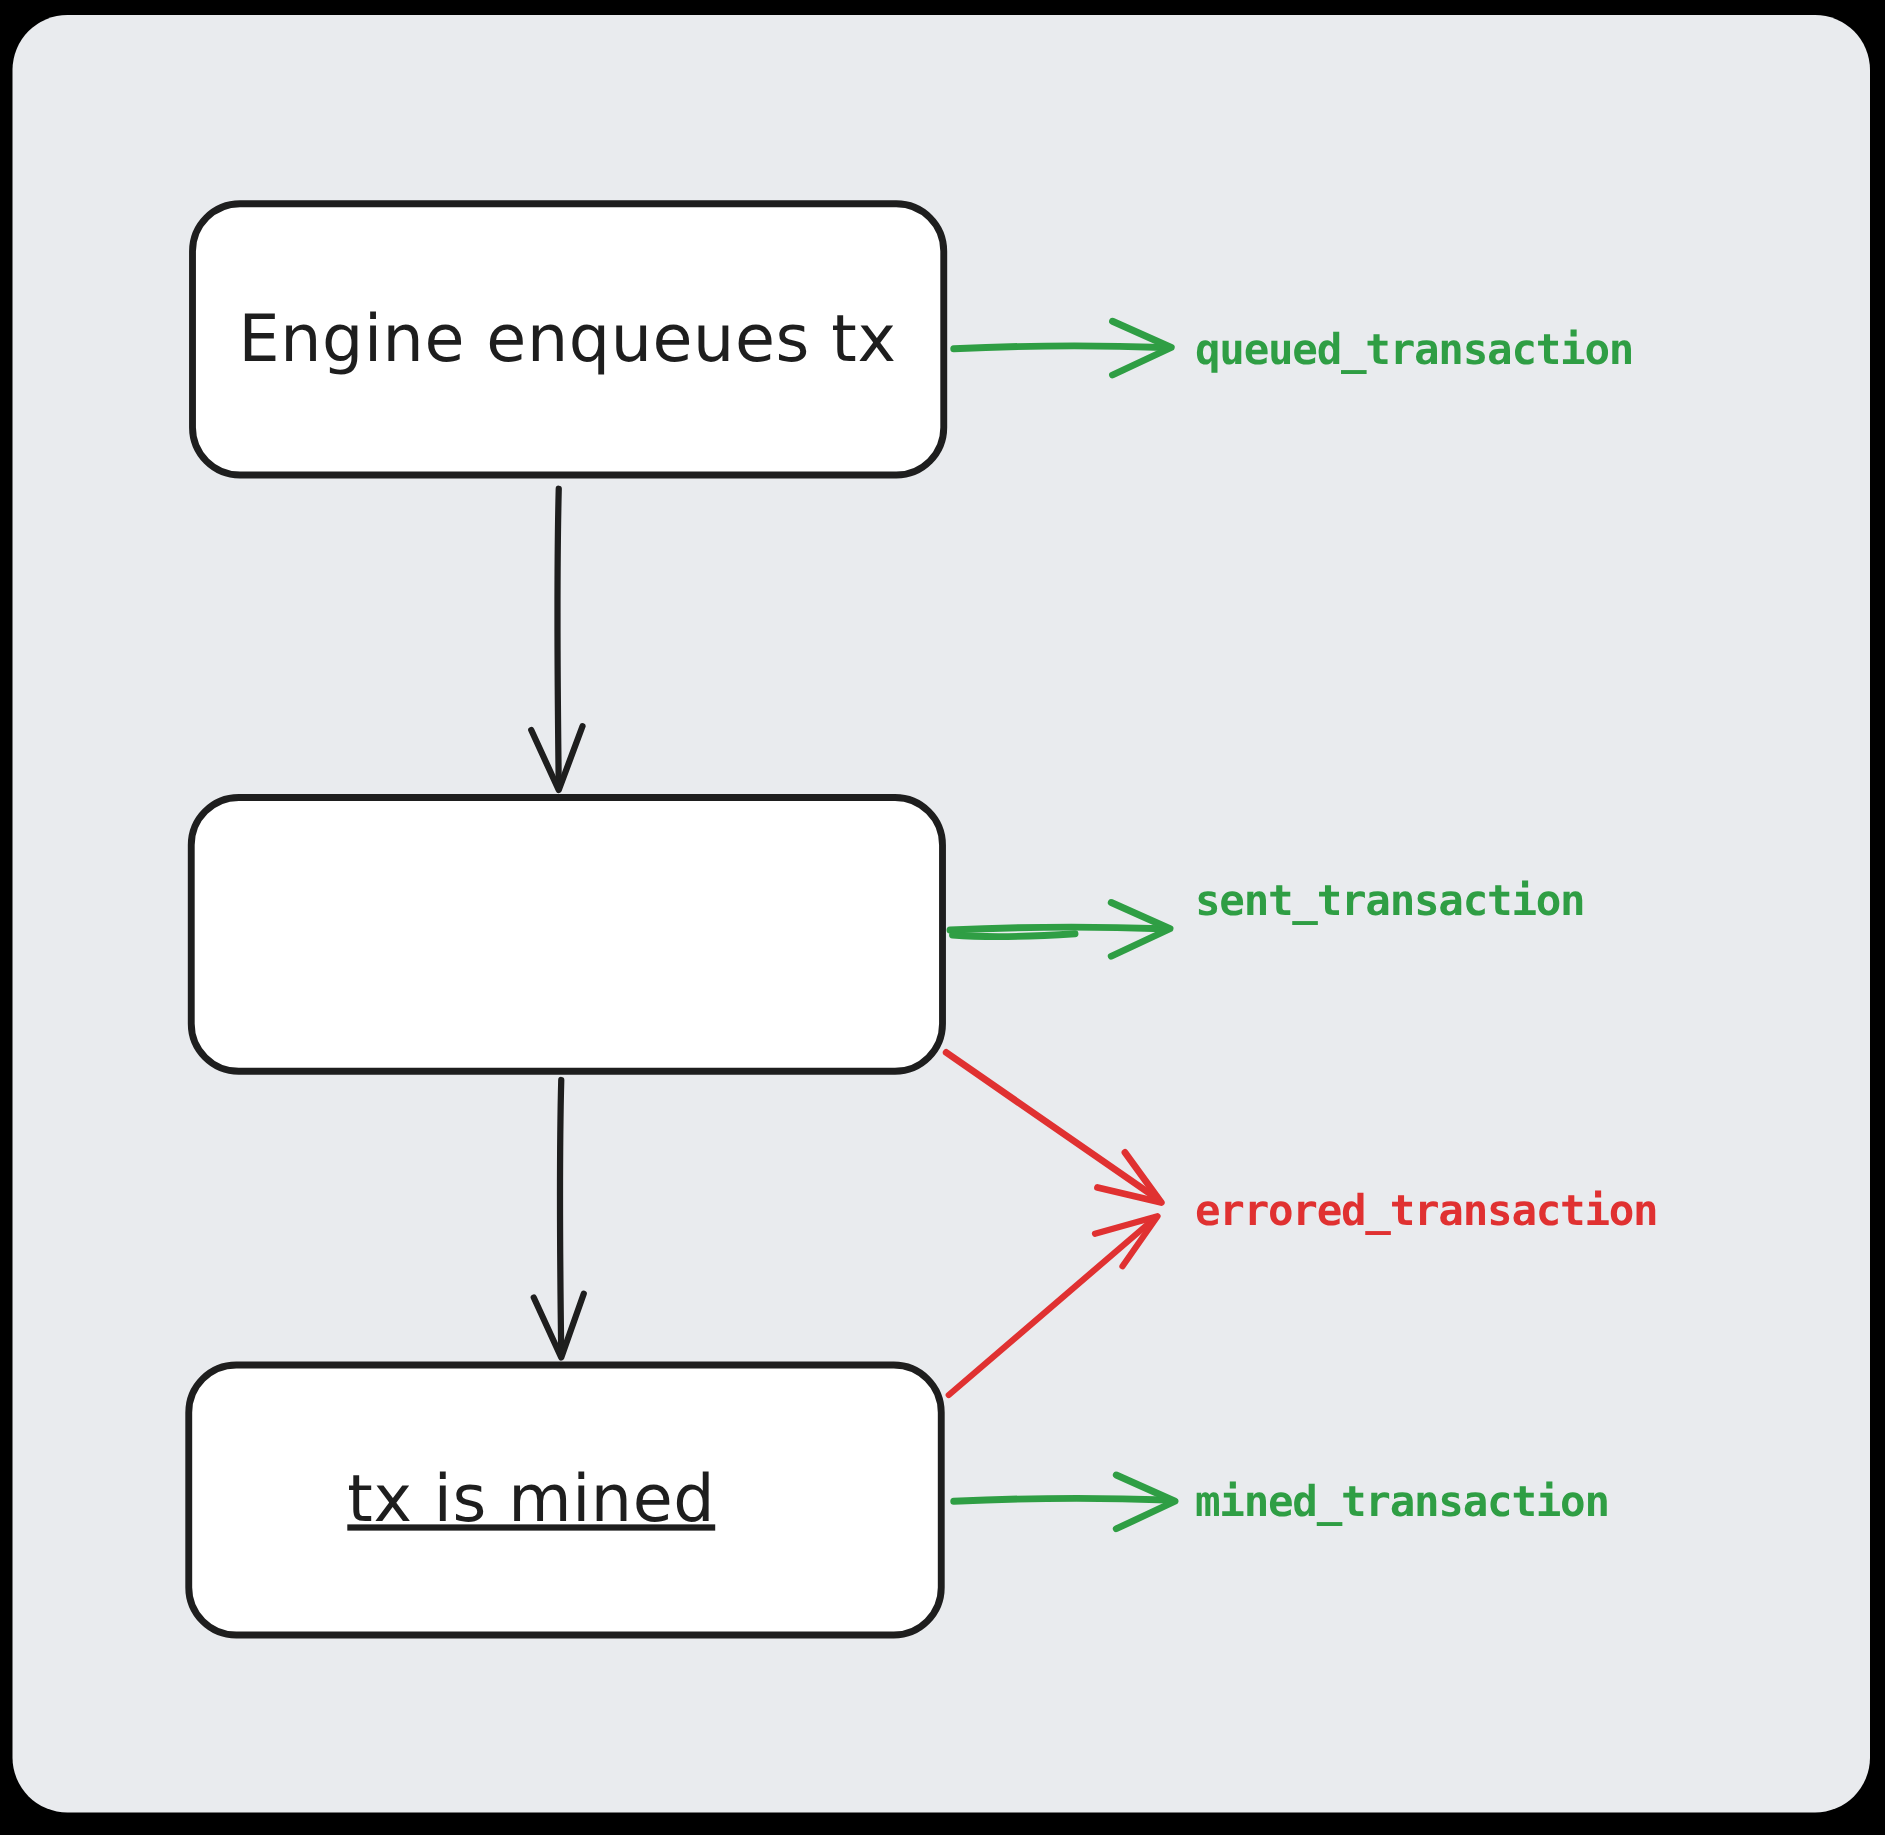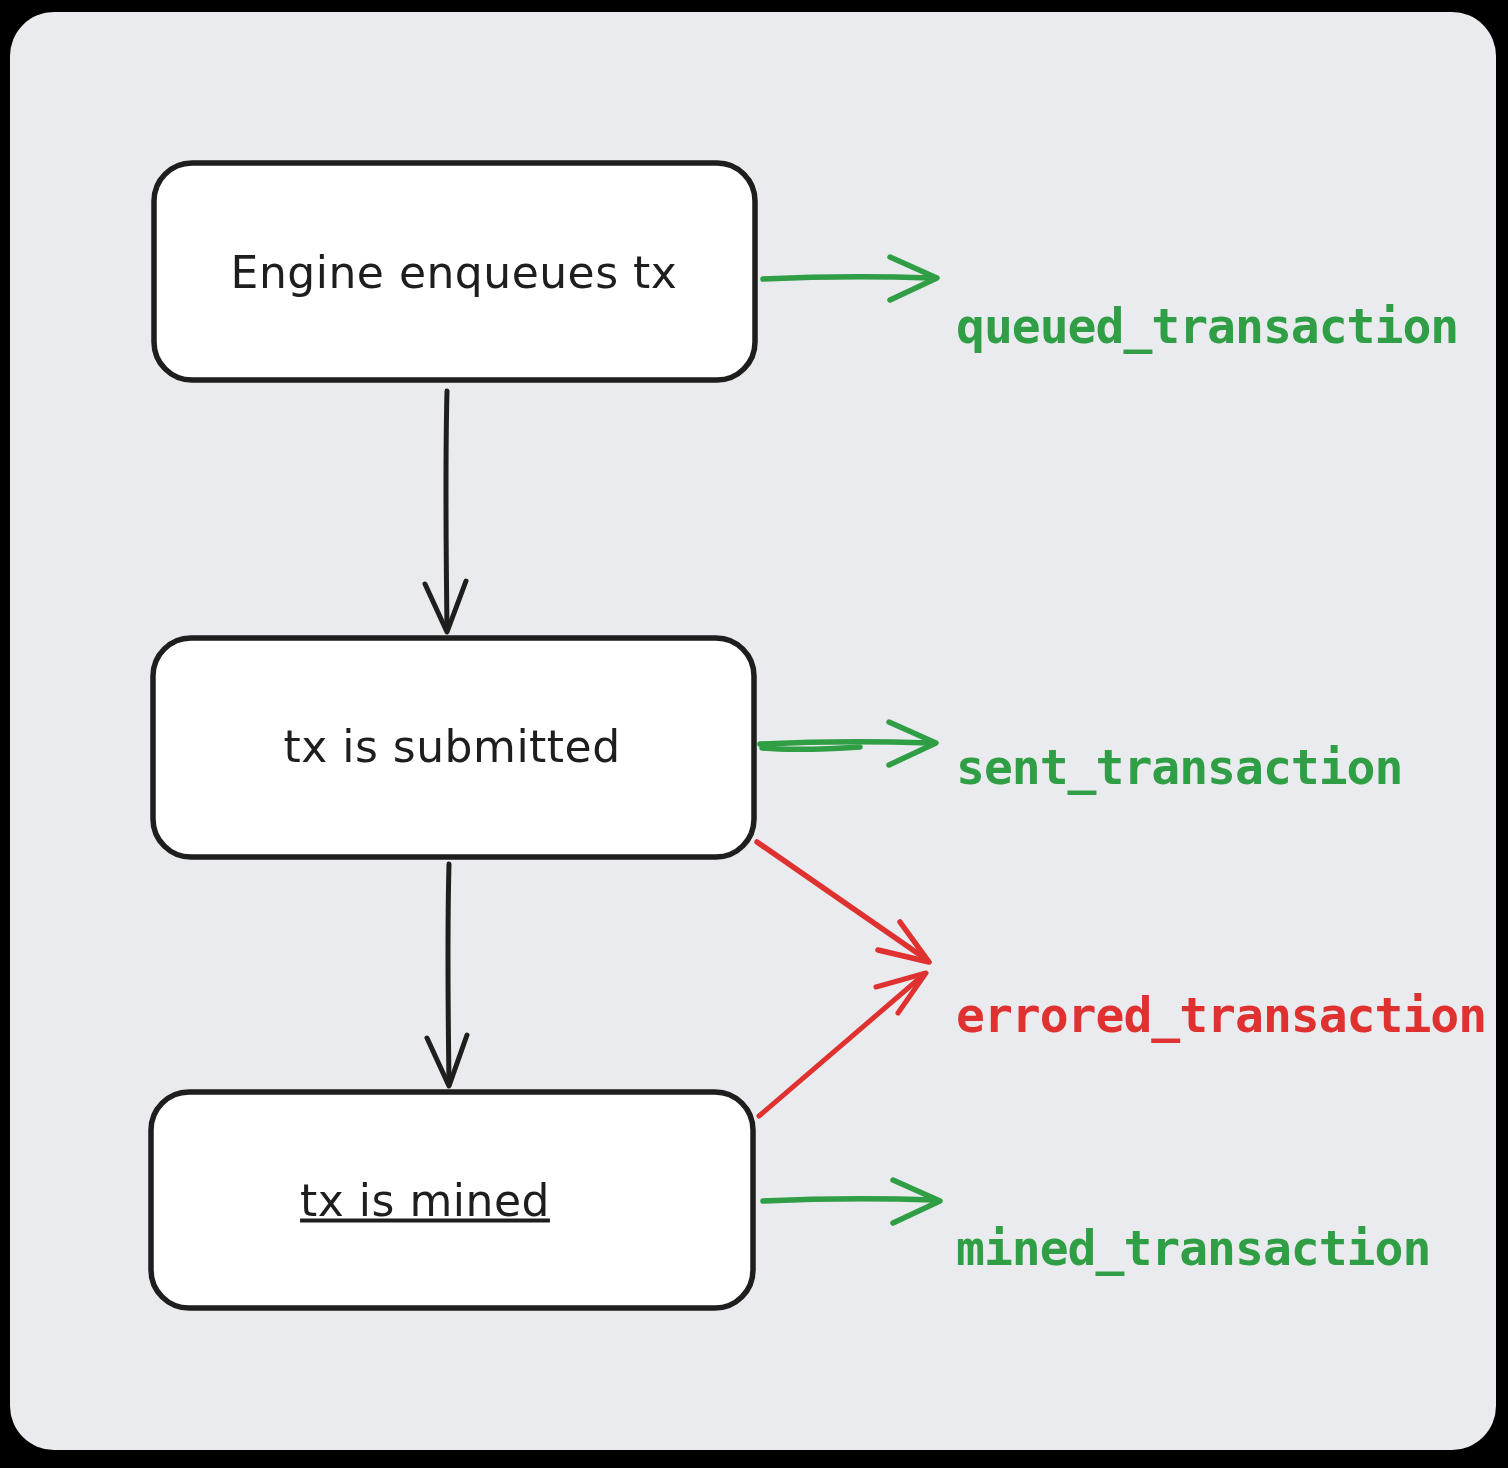--- a/index.html
+++ b/index.html
@@ -24,36 +24,35 @@
     position: absolute;
     left: 0;
     top: 0;
     width: 1508px;
     height: 1468px;
   }
   .node-label {
     position: absolute;
     transform: translate(-50%, -50%);
     font-family: "DejaVu Sans", sans-serif;
-    font-size: 44px;
+    font-size: 52px;
     line-height: 55px;
     color: #1e1e1e;
     text-align: right;
     white-space: nowrap;
     letter-spacing: 0.5px;
   }
   .event-label {
     position: absolute;
     transform: translateY(-50%);
     font-family: "DejaVu Sans Mono", "Liberation Mono", monospace;
-    font-size: 48px;
+    font-size: 34px;
     font-weight: bold;
     white-space: nowrap;
     letter-spacing: -1px;
-    margin-top: 46px;
   }
   .event-green { color: #2f9e44; }
   .event-red   { color: #e03131; text-align: center; }
 </style>
 </head>
 <body>
 
 <div class="board"></div>
 
 <svg class="layer" viewBox="0 0 1508 1468">
@@ -95,21 +94,20 @@
 
   <g stroke="#2f9e44" stroke-width="5.5" fill="none" stroke-linecap="round" stroke-linejoin="round">
     <path d="M763 1201 Q850 1197 934 1200"></path>
     <polyline points="893,1180 940,1201 893,1223"></polyline>
   </g>
 </svg>
 
 <div class="node-label" style="left:454px; top:272px;">Engine enqueues tx</div>
 
 <div class="node-label" style="left:452px; top:746px;">
-  <div>tx is submitted</div>
 </div>
 
 <div class="node-label" style="left:425px; top:1200px;text-decoration:underline;">tx is mined</div>
 
 <div class="event-label event-green" style="left:956px; top:280px;">queued_transaction</div>
 
 <div class="event-label event-green" style="left:956px; top:721px;">sent_transaction</div>
 
 <div class="event-label event-red" style="left:956px; top:969px;">errored_transaction</div>
 

